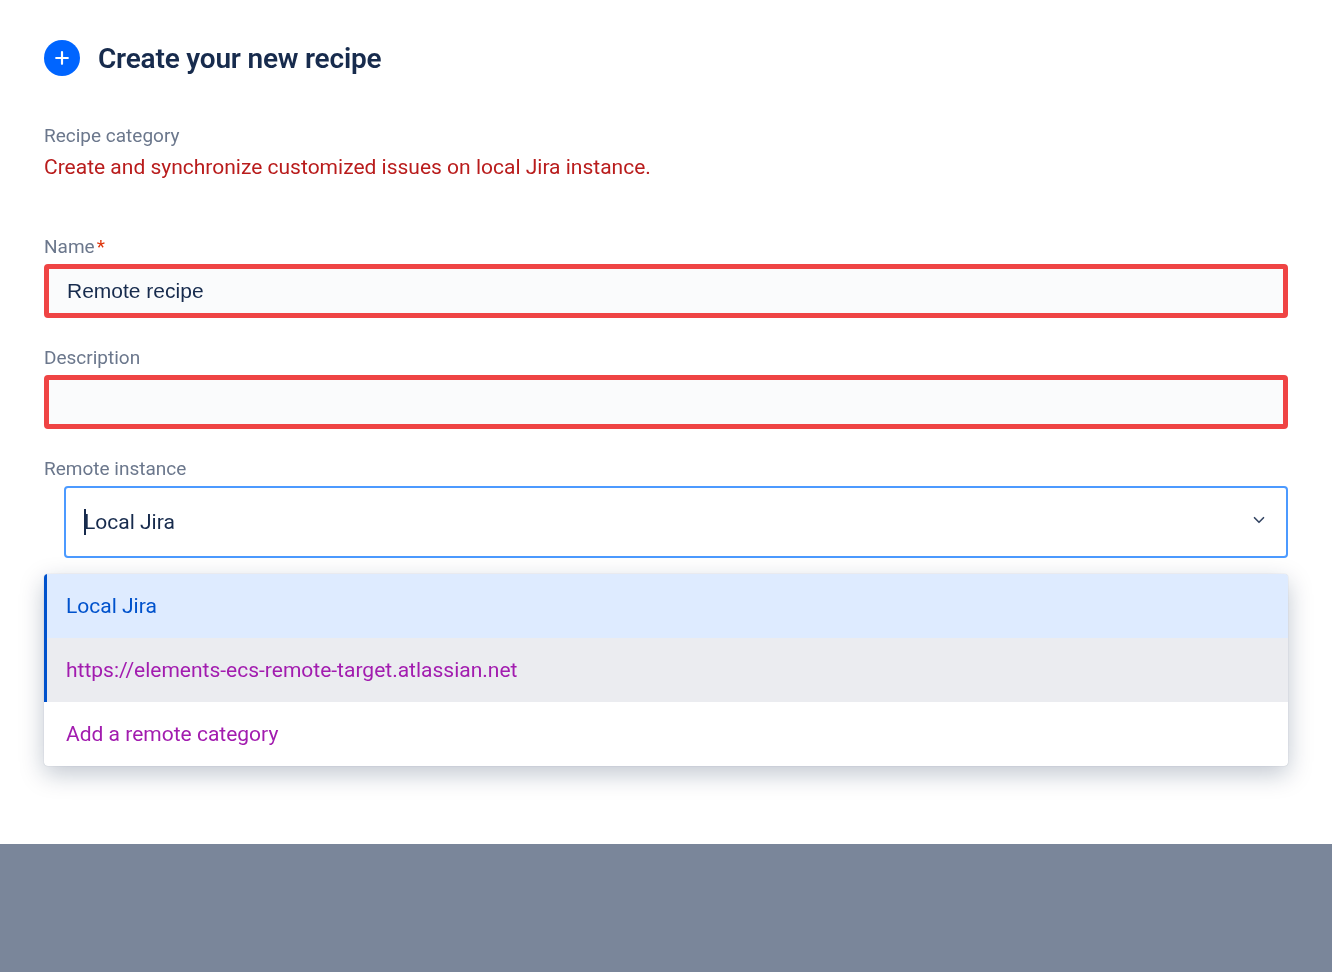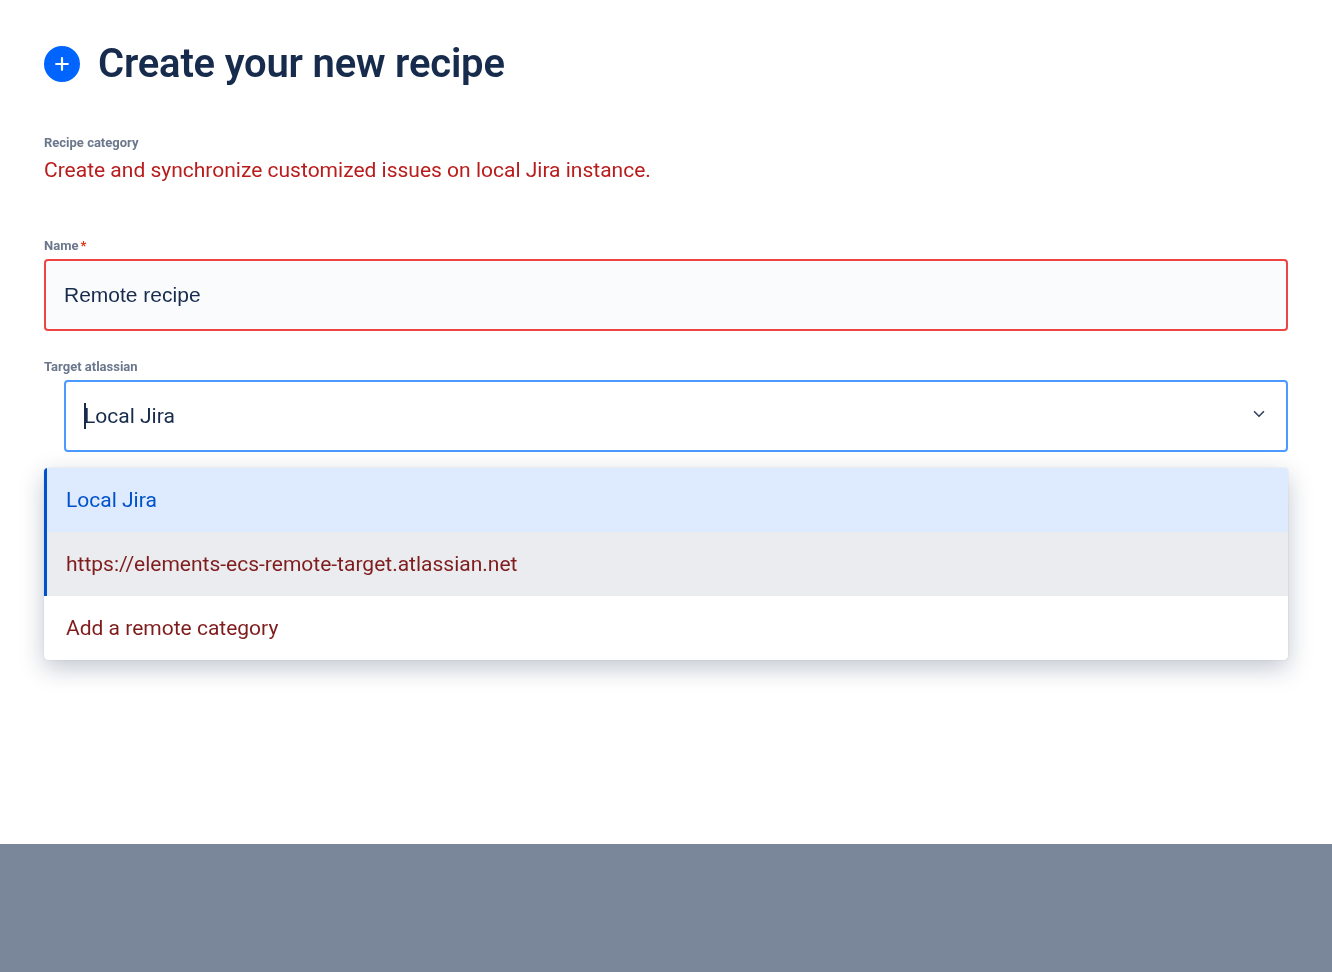--- a/index.html
+++ b/index.html
@@ -34,52 +34,52 @@
       display: flex;
       align-items: center;
       justify-content: center;
       flex-shrink: 0;
     }
     .plus-icon svg {
       width: 20px;
       height: 20px;
     }
     .page-title {
-      font-size: 40px;
+      font-size: 28px;
       font-weight: 600;
       color: #172B4D;
       letter-spacing: -0.2px;
     }
     .field-section {
       margin-bottom: 28px;
     }
     .label {
-      font-size: 13px;
-      font-weight: 700;
+      font-size: 19px;
+      font-weight: 400;
       color: #6B778C;
       margin-bottom: 8px;
       display: block;
     }
     .required-star {
       color: #DE350B;
       margin-left: 2px;
     }
     .category-desc {
       font-size: 21px;
       color: #b91c1c;
       margin-top: 6px;
     }
     .text-input {
       width: 100%;
-      height: 72px;
+      height: 54px;
       padding: 0 18px;
       font-size: 21px;
       color: #172B4D;
       background: #FAFBFC;
-      border: 2px solid #ef4444;
+      border: 5px solid #ef4444;
       border-radius: 4px;
       outline: none;
     }
     .select-wrapper {
       position: relative;
       width: 100%;
       padding-left: 20px;
     }
     .select-input {
       width: 100%;
@@ -125,21 +125,21 @@
       overflow: hidden;
       z-index: 10;
     }
     .dropdown-option {
       height: 64px;
       padding: 0 22px;
       display: flex;
       align-items: center;
       font-size: 21px;
       cursor: pointer;
-      color: #7f1d1d;
+      color: #a21caf;
       position: relative;
     }
     .dropdown-option.selected {
       background: #DEEBFF;
       color: #0052CC;
     }
     .dropdown-option.selected::before {
       content: "";
       position: absolute;
       left: 0;
@@ -195,23 +195,27 @@
     <div class="category-desc">Create and synchronize customized issues on local Jira instance.</div>
   </div>
 
   <div class="field-section">
     <div class="label name-gap">
       <span>Name</span><span class="required-star">*</span>
     </div>
     <input type="text" class="text-input" value="Remote recipe" style="">
   </div>
 
-
   <div class="field-section">
-    <div class="label name-gap">Target atlassian</div>
+    <div class="label name-gap">Description</div>
+    <input type="text" class="text-input" value="" style="">
+  </div>
+
+  <div class="field-section">
+    <div class="label name-gap">Remote instance</div>
     <div class="select-wrapper">
       <div class="select-input">
         <span class="select-value">
           <span class="caret-blink"></span>
           <span>Local Jira</span>
         </span>
         <span class="chevron">
           <svg width="18" height="18" viewBox="0 0 24 24" fill="none">
             <path d="M6 9l6 6 6-6" stroke="#344563" stroke-width="2.2" stroke-linecap="round" stroke-linejoin="round"></path>
           </svg>

